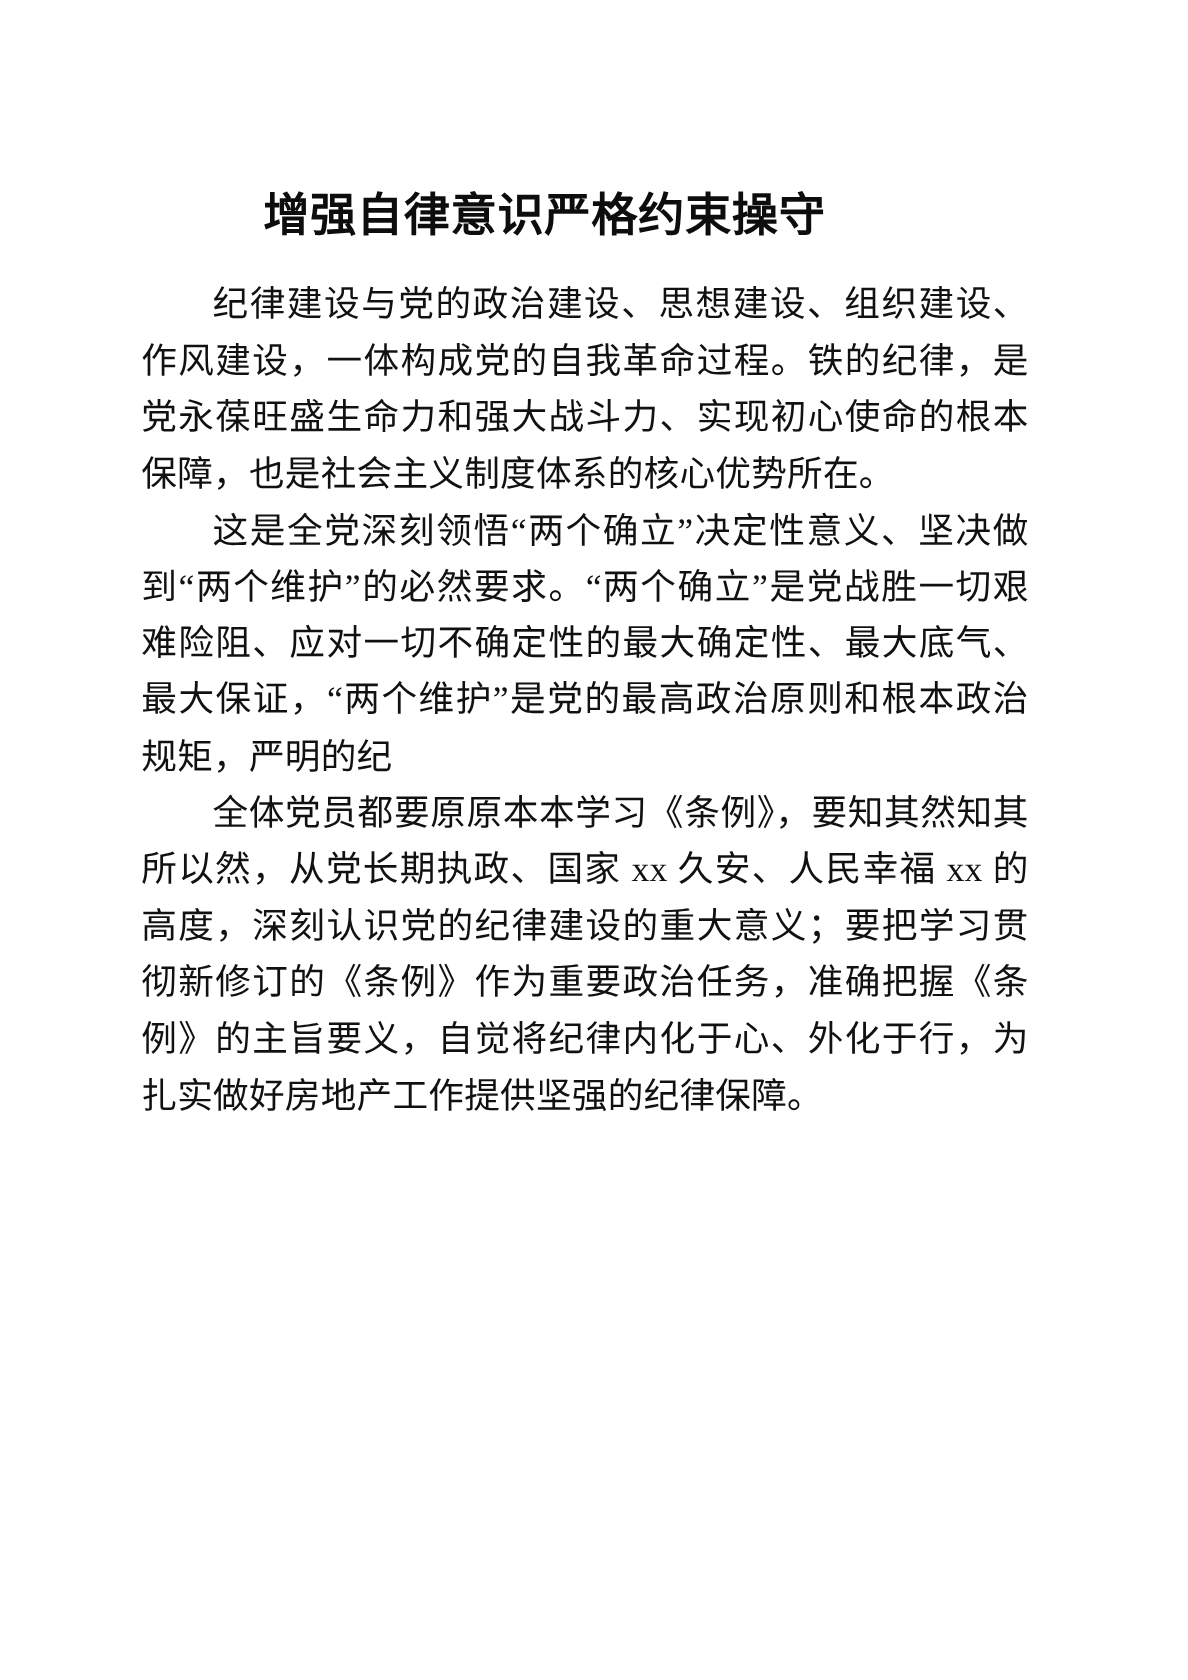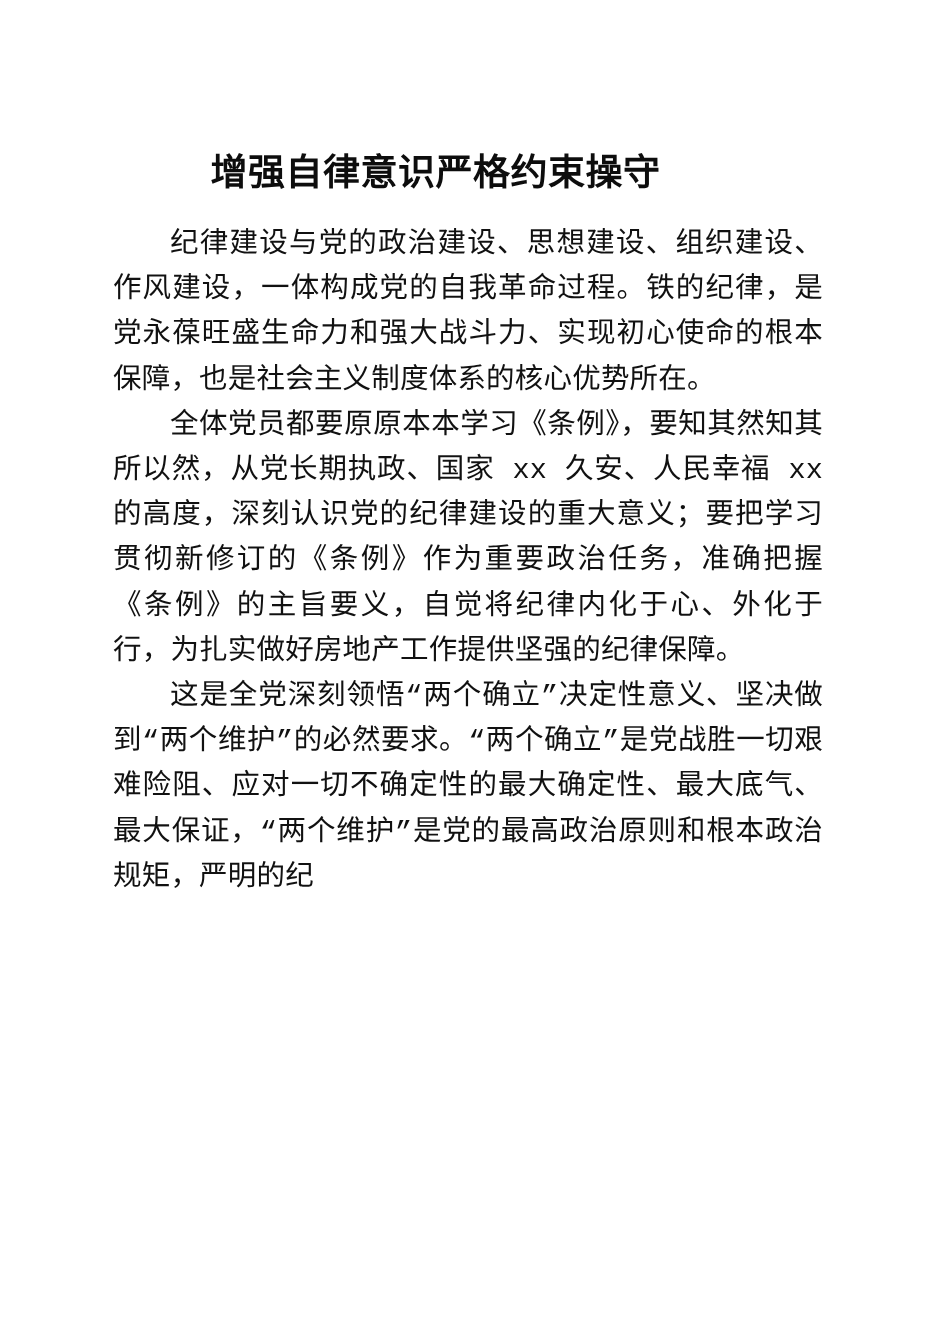--- a/index.html
+++ b/index.html
@@ -37,21 +37,21 @@
 
   
   .body-text {
     position: absolute;
     top: 222px;
     left: 113px;
     width: 710px;
   }
 
   .para {
-    font-family: Liberation Mono, monospace;
+    font-family: Liberation Serif, serif;
     font-size: 28.5px;
     line-height: 45.2px;
     color: #111111;
     margin: 0;
     text-align: justify;
     text-justify: inter-character;
     text-indent: 57px;        
     letter-spacing: 0.2px;
     word-break: break-all;
     white-space: normal;
@@ -66,18 +66,18 @@
 <body>
 
 <div class="page">
 
   <h1 class="doc-title">增强自律意识严格约束操守</h1>
 
   <div class="body-text">
     <p class="para">纪律建设与党的政治建设、思想建设、组织建设、作风建设，一体构成党的自我革命过程。铁的纪律，是党永葆旺盛生命力和强大战斗力、实现初心使命的根本保障，也是社会主义制度体系的核心优势所在。</p>
 
 
+    <p class="para truncated">这是全党深刻领悟“两个确立”决定性意义、坚决做到“两个维护”的必然要求。“两个确立”是党战胜一切艰难险阻、应对一切不确定性的最大确定性、最大底气、最大保证，“两个维护”是党的最高政治原则和根本政治规矩，严明的纪</p>
+
     <p class="para">全体党员都要原原本本学习《条例》，要知其然知其所以然，从党长期执政、国家 xx 久安、人民幸福 xx 的高度，深刻认识党的纪律建设的重大意义；要把学习贯彻新修订的《条例》作为重要政治任务，准确把握《条例》的主旨要义，自觉将纪律内化于心、外化于行，为扎实做好房地产工作提供坚强的纪律保障。</p>
-
-    <p class="para truncated">这是全党深刻领悟“两个确立”决定性意义、坚决做到“两个维护”的必然要求。“两个确立”是党战胜一切艰难险阻、应对一切不确定性的最大确定性、最大底气、最大保证，“两个维护”是党的最高政治原则和根本政治规矩，严明的纪</p>
   </div>
 
 </div>
 
 </body></html>

